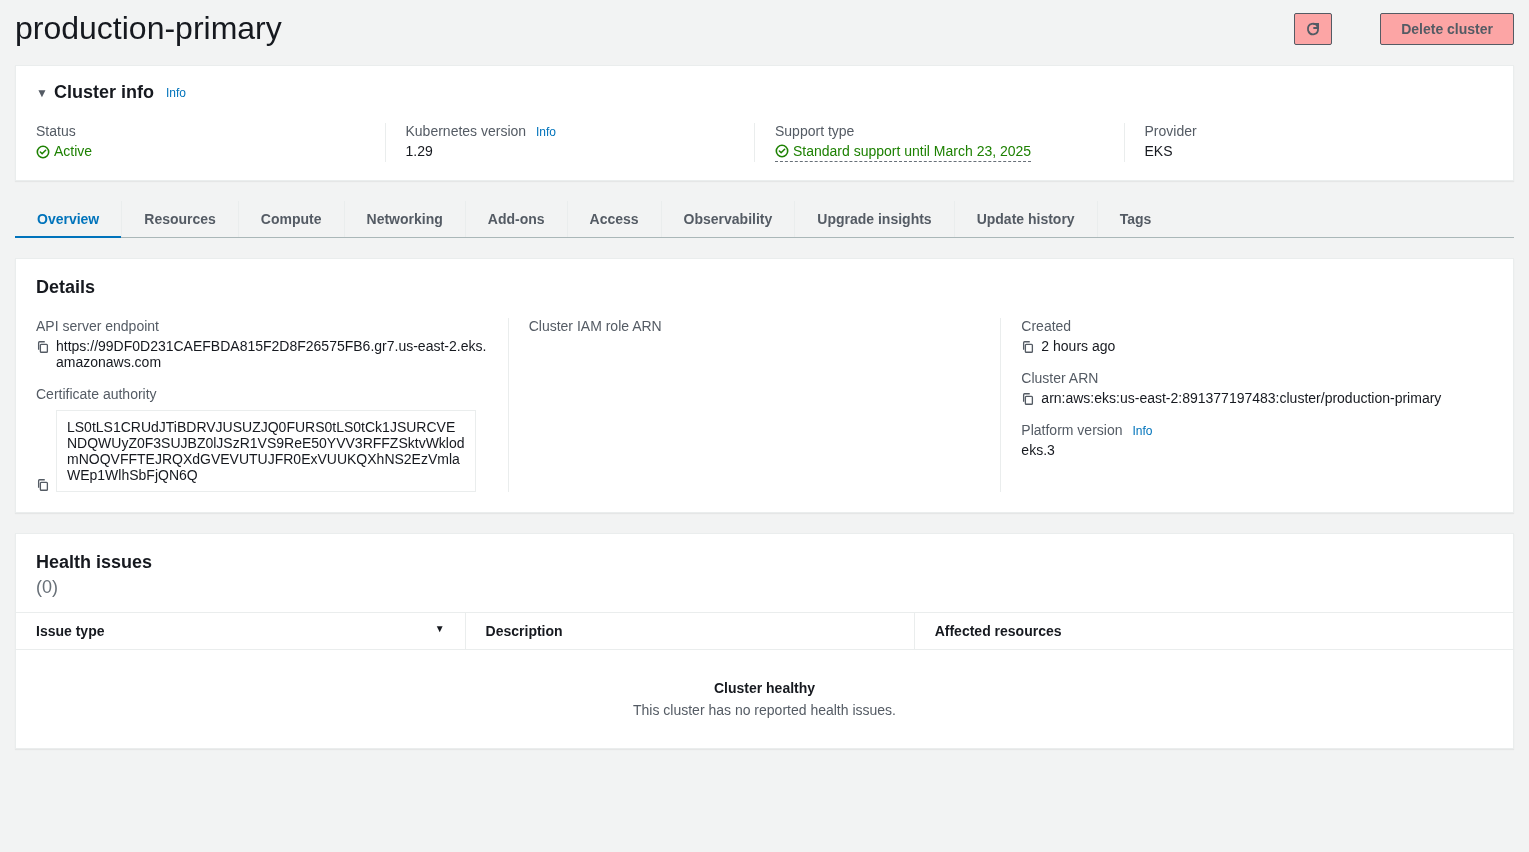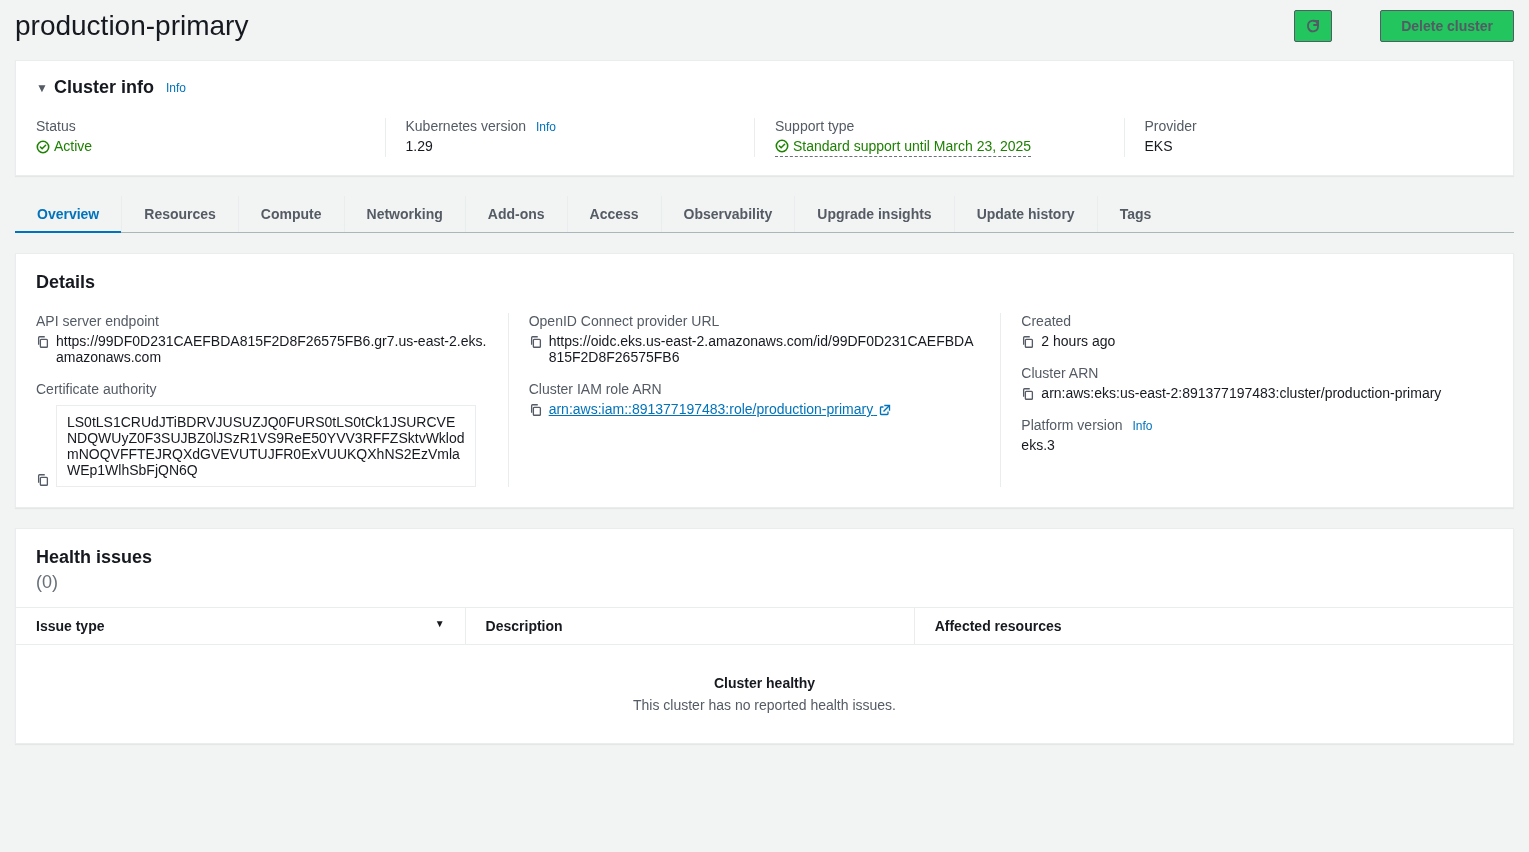--- a/index.html
+++ b/index.html
@@ -10,30 +10,30 @@
       font-size: 14px;
       padding: 10px 15px;
     }
     .header-row {
       display: flex;
       justify-content: space-between;
       align-items: center;
       margin-bottom: 18px;
     }
     .page-title {
-      font-size: 28px;
+      font-size: 32px;
       font-weight: 400;
       color: #16191f;
     }
     .header-actions {
       display: flex;
       gap: 10px;
     }
     .btn {
-      background: #22c55e;
+      background: #fca5a5;
       border: 1px solid #545b64;
       border-radius: 2px;
       padding: 6px 20px;
       font-size: 14px;
       font-weight: 700;
       color: #545b64;
       cursor: pointer;
       display: inline-flex;
       align-items: center;
       justify-content: center;
@@ -338,45 +338,21 @@
           <svg class="copy-icon" width="14" height="14" viewBox="0 0 16 16" fill="none" stroke="#545b64" stroke-width="1.5">
             <rect x="5" y="5" width="8" height="9" rx="1"></rect>
             <path d="M3 11 V3 A1 1 0 0 1 4 2 H10"></path>
           </svg>
           <div class="cert-box">LS0tLS1CRUdJTiBDRVJUSUZJQ0FURS0tLS0tCk1JSURCVENDQWUyZ0F3SUJBZ0lJSzR1VS9ReE50YVV3RFFZSktvWklodmNOQVFFTEJRQXdGVEVUTUJFR0ExVUUKQXhNS2EzVmlaWEp1WlhSbFjQN6Q</div>
         </div>
       </div>
     </div>
     <div class="details-col">
       <div class="detail-item">
-        <div class="field-label">OpenID Connect provider URL</div>
-        <div class="copy-value">
-          <svg class="copy-icon" width="14" height="14" viewBox="0 0 16 16" fill="none" stroke="#545b64" stroke-width="1.5">
-            <rect x="5" y="5" width="8" height="9" rx="1"></rect>
-            <path d="M3 11 V3 A1 1 0 0 1 4 2 H10"></path>
-          </svg>
-          <span>https://oidc.eks.us-east-2.amazonaws.com/id/99DF0D231CAEFBDA815F2D8F26575FB6</span>
-        </div>
-      </div>
-      <div class="detail-item">
         <div class="field-label">Cluster IAM role ARN</div>
-        <div class="copy-value">
-          <svg class="copy-icon" width="14" height="14" viewBox="0 0 16 16" fill="none" stroke="#545b64" stroke-width="1.5">
-            <rect x="5" y="5" width="8" height="9" rx="1"></rect>
-            <path d="M3 11 V3 A1 1 0 0 1 4 2 H10"></path>
-          </svg>
-          <span class="link">
-            <span>arn:aws:iam::891377197483:role/production-primary</span>
-            <svg style="display:inline-block;vertical-align:middle;margin-left:2px" width="12" height="12" viewBox="0 0 16 16" fill="none" stroke="#0073bb" stroke-width="1.8">
-              <path d="M7 2 H14 V9"></path>
-              <path d="M14 2 L6 10"></path>
-              <path d="M12 10 V13 A1 1 0 0 1 11 14 H3 A1 1 0 0 1 2 13 V5 A1 1 0 0 1 3 4 H6"></path>
-            </svg>
-          </span>
-        </div>
       </div>
     </div>
     <div class="details-col">
       <div class="detail-item">
         <div class="field-label">Created</div>
         <div class="copy-value">
           <svg class="copy-icon" width="14" height="14" viewBox="0 0 16 16" fill="none" stroke="#545b64" stroke-width="1.5">
             <rect x="5" y="5" width="8" height="9" rx="1"></rect>
             <path d="M3 11 V3 A1 1 0 0 1 4 2 H10"></path>
           </svg>

